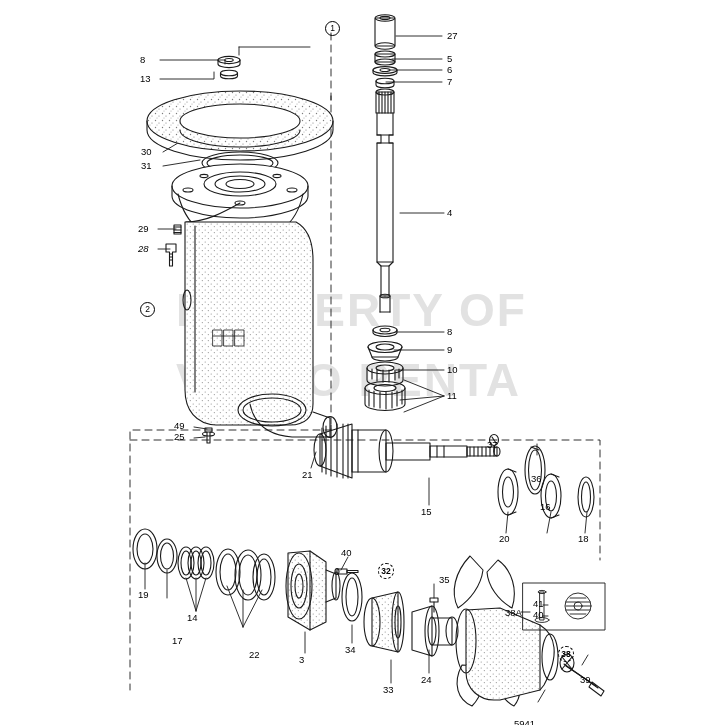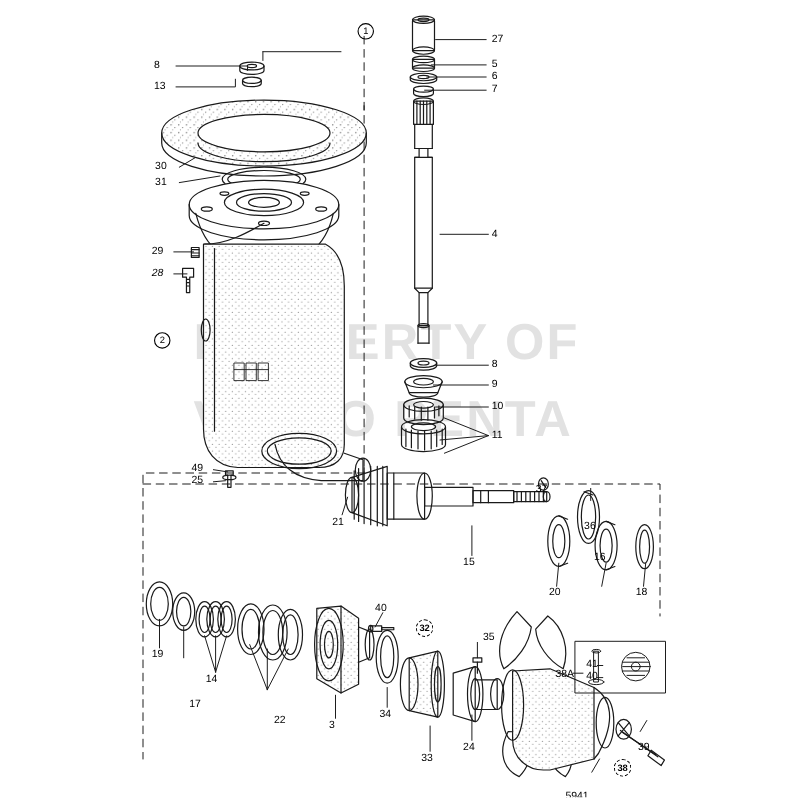--- a/index.html
+++ b/index.html
@@ -438,21 +438,21 @@
         <path d="M566 602 L590 602 M566 606 L590 606 M566 610 L590 610 M570 598 L586 598 M570 614 L586 614"></path>
         <circle cx="578" cy="606" r="4"></circle>
       </g>
 
     </g>
   </svg>
 
   <div class="callout circled" style="left:325px; top:21px;">1</div>
   <div class="callout circled" style="left:140px; top:302px;">2</div>
   <div class="callout dashcircle" style="left:378px; top:563px;">32</div>
-  <div class="callout dashcircle" style="left:558px; top:646px;margin-top:44px;">38</div>
+  <div class="callout dashcircle" style="left:558px; top:646px;">38</div>
 
   <div class="callout" style="left:140px; top:55px;">8</div>
   <div class="callout" style="left:140px; top:74px;">13</div>
   <div class="callout" style="left:447px; top:31px;">27</div>
   <div class="callout" style="left:447px; top:54px;">5</div>
   <div class="callout" style="left:447px; top:65px;">6</div>
   <div class="callout" style="left:447px; top:77px;">7</div>
   <div class="callout" style="left:141px; top:147px;">30</div>
   <div class="callout" style="left:141px; top:161px;">31</div>
   <div class="callout" style="left:447px; top:208px;">4</div>

